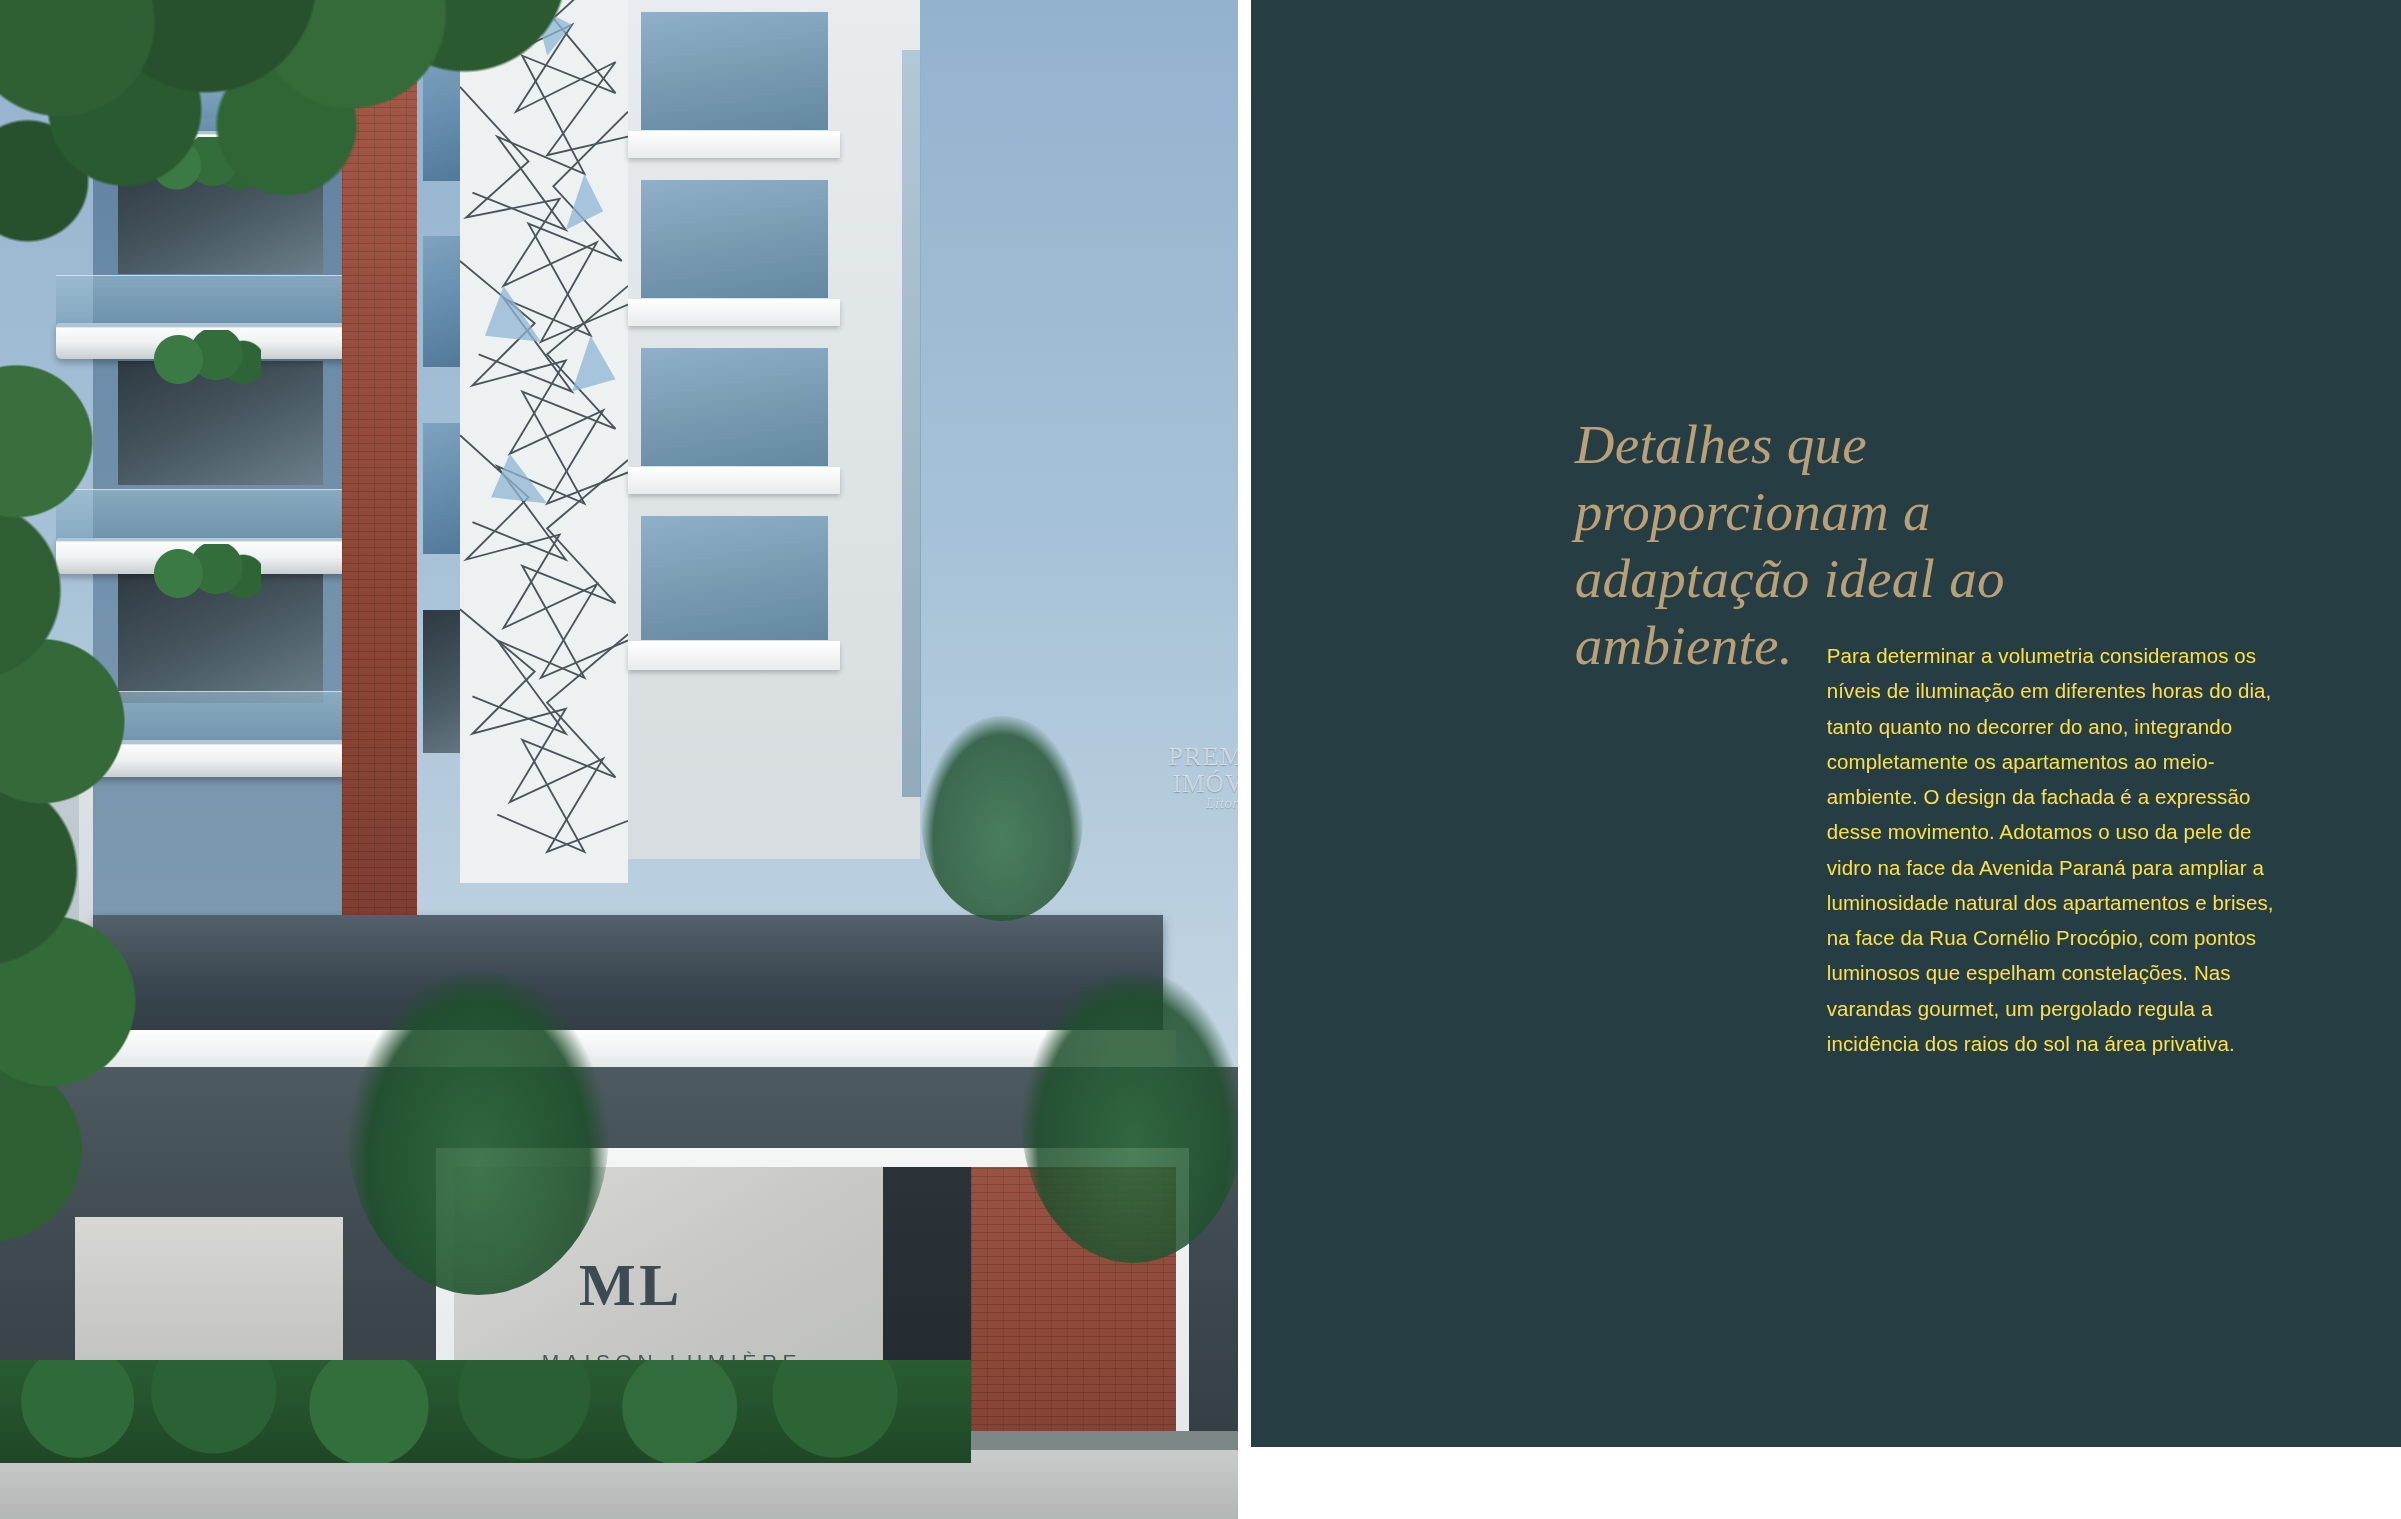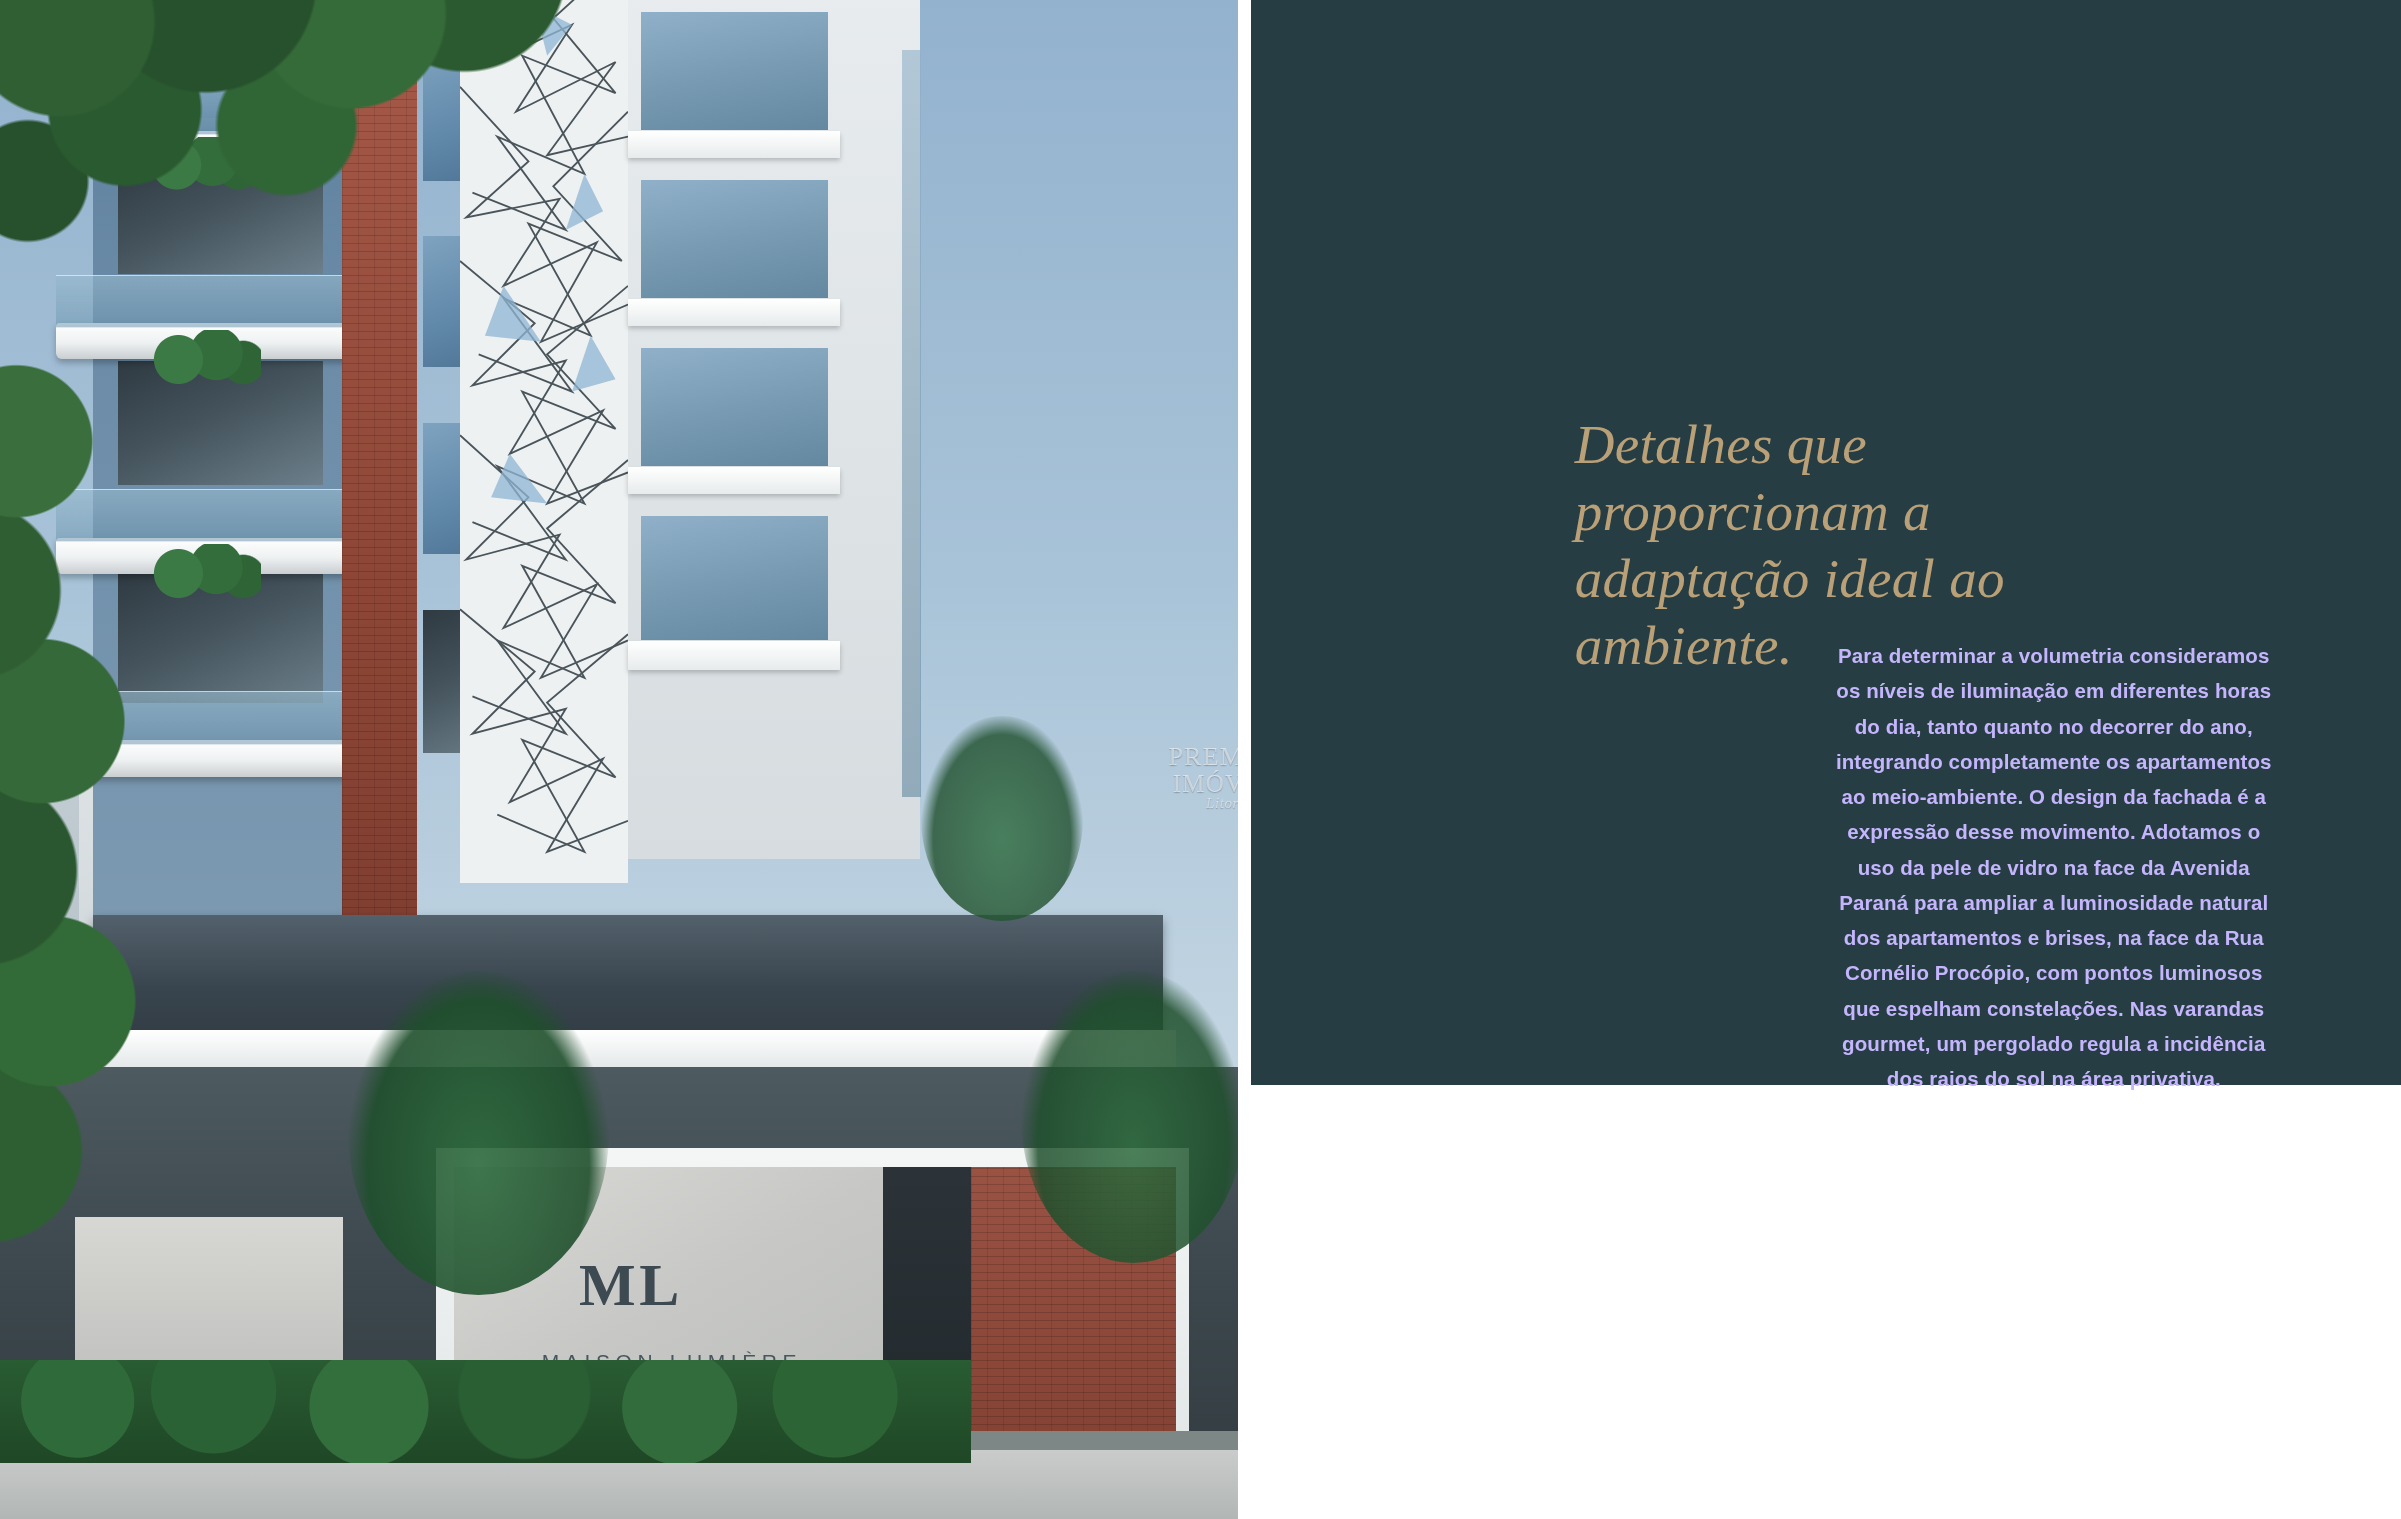--- a/index.html
+++ b/index.html
@@ -319,48 +319,47 @@
     text-shadow: 0 0.6px 1.2px rgba(0,0,0,0.25);
   }
   .watermark .wm1 { font-size: 26px; letter-spacing: 1.2px; }
   .watermark .wm2 { font-size: 25px; letter-spacing: 1.2px; }
   .watermark .wm3 { font-size: 15px; font-style: italic; letter-spacing: 0.6px; }
 
   
   .text-pane {
     position: relative;
     width: 1157px;
-    height: 1085px;
+    height: 1447px;
     background: #263d44;
     margin-left: 13px;
   }
   .heading {
     position: absolute;
     left: 324px;
     top: 411px;
     width: 473px;
     color: #b9a077;
     font-family: "Liberation Serif", serif;
     font-style: italic;
     font-size: 55px;
     line-height: 1.22;
     letter-spacing: 0.3px;
   }
   .body-copy {
     position: absolute;
     left: 576px;
     top: 638px;
     width: 454px;
-    color: #c4b5fd;
+    color: #fde047;
     font-family: "Liberation Sans", sans-serif;
     font-size: 20.5px;
     line-height: 1.72;
     letter-spacing: 0.1px;
-    text-align: center;
-    font-weight: bold;
+    text-align: left;
   }
   .white-edge {
     position: absolute;
     right: 0; top: 0;
     width: 0px; height: 100%;
     background: #ffffff;
   }
 </style>
 </head>
 <body>

